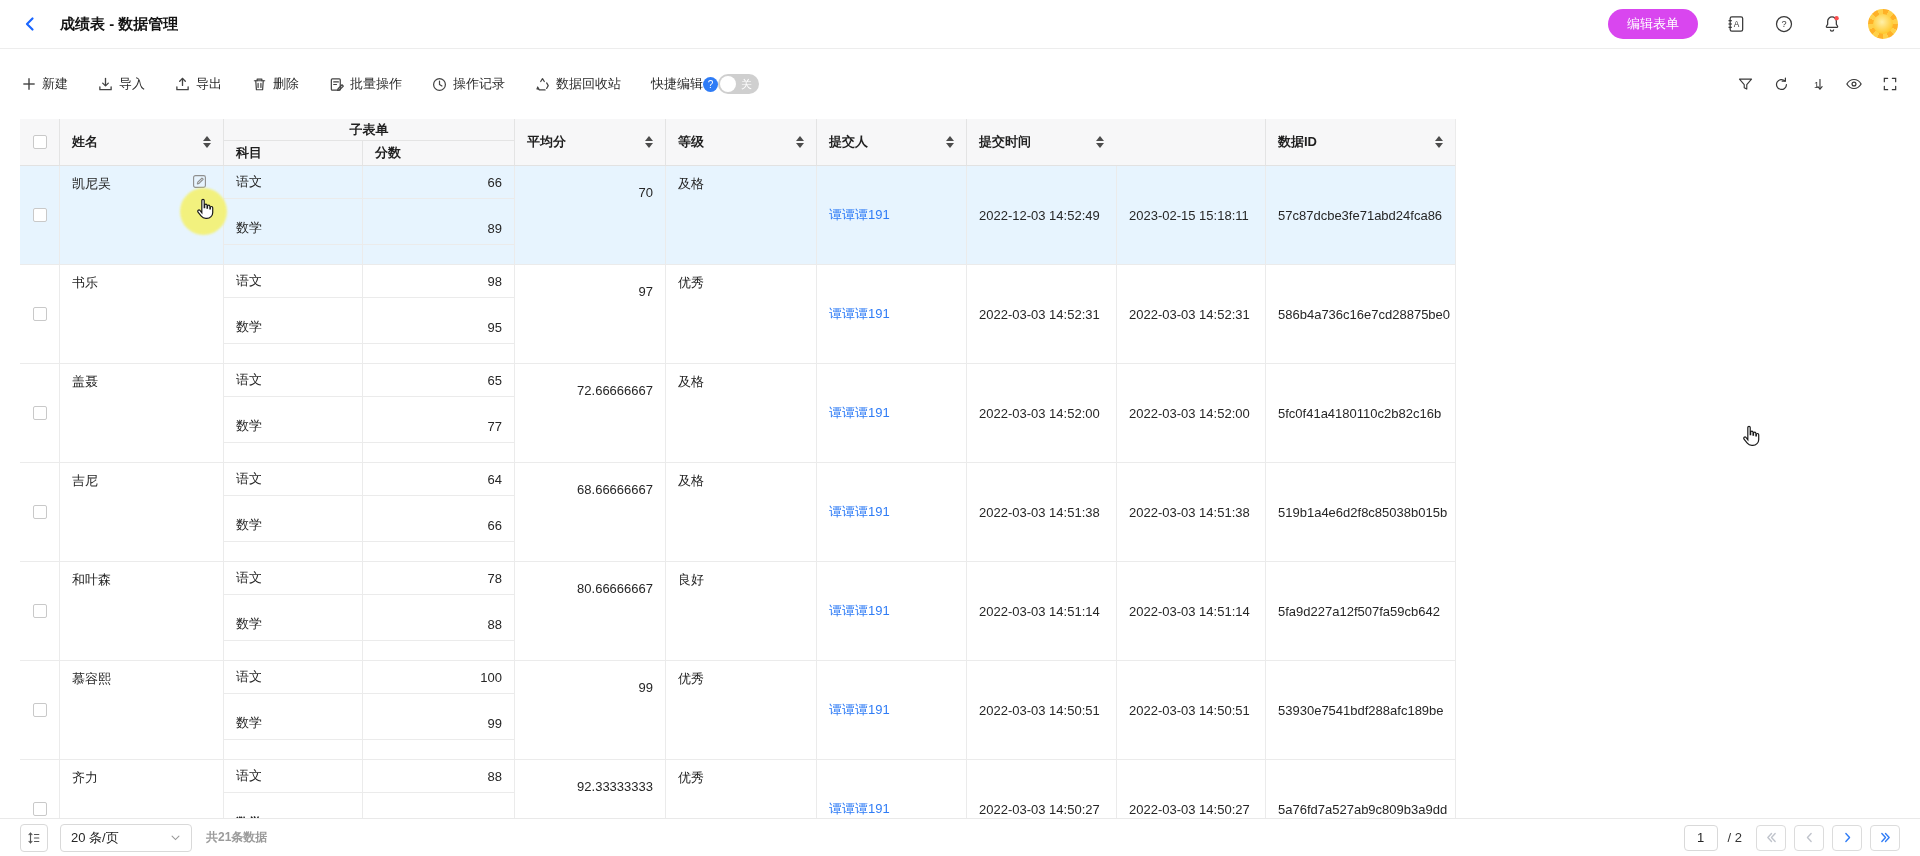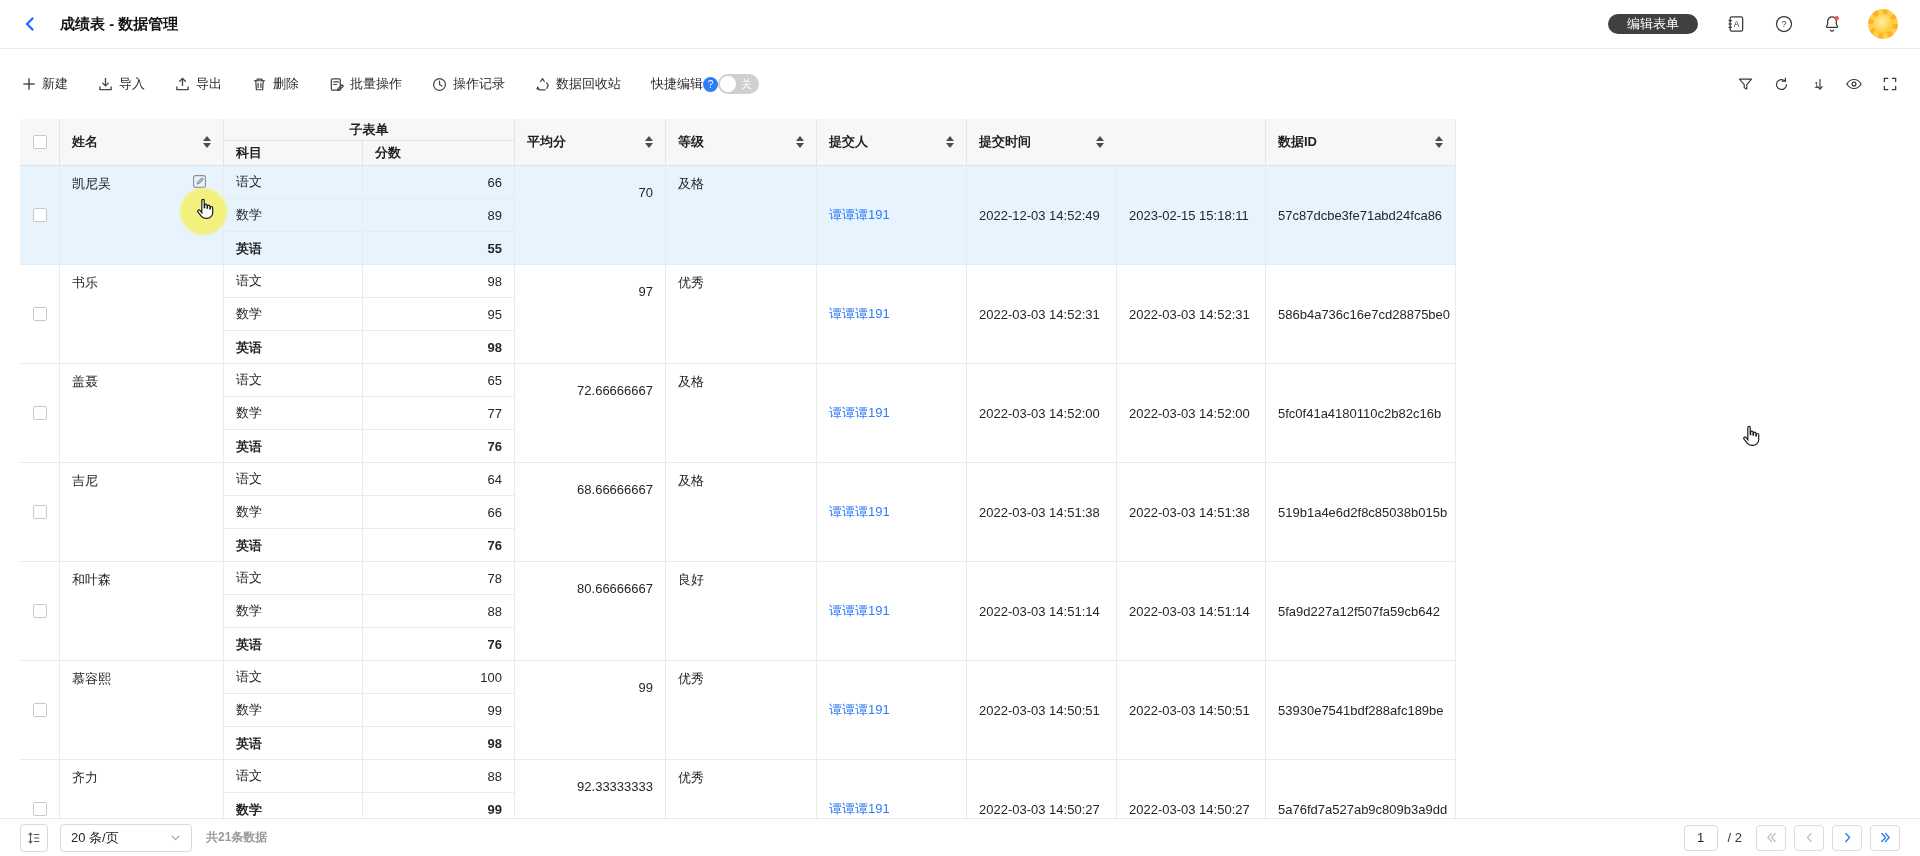--- a/index.html
+++ b/index.html
@@ -5,21 +5,21 @@
   * { margin:0; padding:0; box-sizing:border-box; }
   html,body { width:1920px; height:856px; overflow:hidden; background:#fff;
     font-family:"Liberation Sans","DejaVu Sans",sans-serif; color:#262626; }
   .app { position:relative; width:1920px; height:856px; --cols:39px 164px 139px 152px 151px 151px 150px 150px 149px 190px; }
 
   
   .topbar { height:49px; display:flex; align-items:center; padding:0 22px; border-bottom:1px solid #ededed; background:#fff;gap:12px; }
   .back { display:flex; align-items:center; cursor:pointer; }
   .title { font-size:15px; font-weight:600; color:#141414; margin-left:10px; }
   .tb-right { margin-left:auto; display:flex; align-items:center; }
-  .btn-green { border:none; height:20px; padding:0 19px; border-radius:16px; background:#404040; color:#fff; font-size:13px; cursor:pointer; font-family:inherit; }
+  .btn-green { border:none; height:30px; padding:0 19px; border-radius:16px; background:#d946ef; color:#fff; font-size:13px; cursor:pointer; font-family:inherit; }
   .ticon { margin-left:28px; display:flex; align-items:center; cursor:pointer; color:#383838; position:relative; }
   .avatar { margin-left:26px; width:30px; height:30px; border-radius:50%; position:relative; cursor:pointer;
     background:repeating-conic-gradient(#ffb127 0 22.5deg,#ffd04a 22.5deg 45deg); }
   .avatar::after { content:''; position:absolute; inset:5px; border-radius:50%;
     background:radial-gradient(circle at 45% 40%, #fff0a8, #ffc727 75%); }
 
   
   .toolbar { height:70px; display:flex; align-items:center; padding:0 22px; background:#fff; }
   .titem { display:flex; align-items:center; gap:6px; font-size:13px; color:#2b2b2b; cursor:pointer; margin-right:30px; white-space:nowrap; }
   .titem svg { stroke:#434343; }
@@ -53,21 +53,21 @@
   .sort .down { border-top:5px solid #4c4c4c; }
 
   .trow { display:grid; grid-template-columns:var(--cols); height:99px; border-bottom:1px solid #ebebeb; background:#fff; cursor:pointer; }
   .trow.highlight { background:#e7f4fe; }
   .cell { border-left:1px solid #ebebeb; position:relative; font-size:13px; color:#262626; overflow:hidden; }
   .cell:first-child { border-left:none; }
   .check-cell { display:flex; align-items:center; justify-content:center; }
   .checkbox { width:14px; height:14px; border:1px solid #c9c9c9; border-radius:2px; background:#fff; cursor:pointer; }
   .name-cell { padding:9px 12px 0; }
   .edit-ic { position:absolute; right:16px; top:8px; color:#8f8f8f; cursor:pointer; }
-  .subcol { display:flex; flex-direction:column; }
+  .subcol { display:flex; flex-direction:column;gap:13px; }
   .subcell { height:33px; flex:0 0 33px; display:flex; align-items:center; padding:0 12px; border-bottom:1px solid #ebebeb; }
   .subcell:last-child { border-bottom:none;font-weight:bold; }
   .score-col .subcell { justify-content:flex-end; }
   .avg-cell { display:flex; justify-content:flex-end; align-items:flex-start; padding:19px 12px; }
   .grade-cell { padding:9px 12px; }
   .mid-cell { display:flex; align-items:center; padding:14px 12px; white-space:nowrap; }
   .link { color:#2f7cf6; }
 
   
   .footer { position:absolute; left:0; right:0; bottom:0; height:38px; background:#fff; border-top:1px solid #e9e9e9; display:flex; align-items:center; padding:0 20px; z-index:20; }

